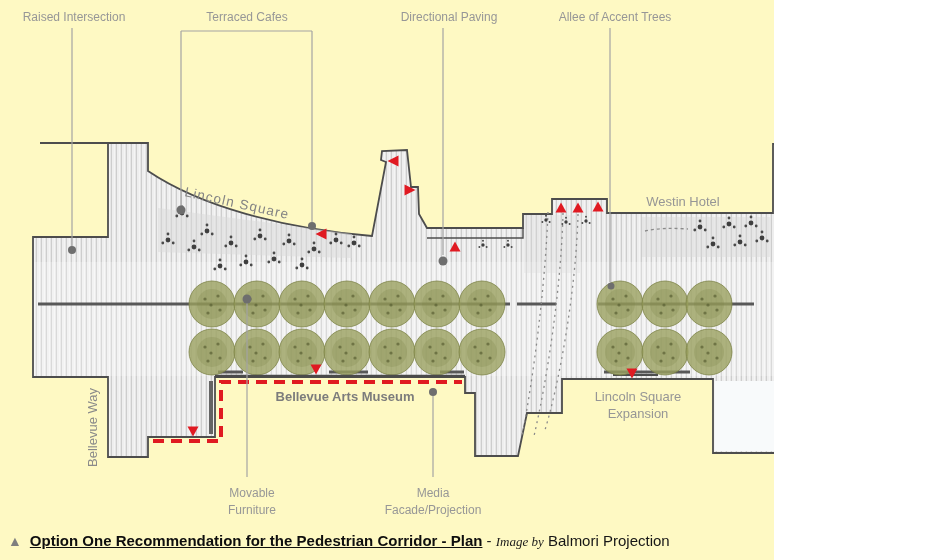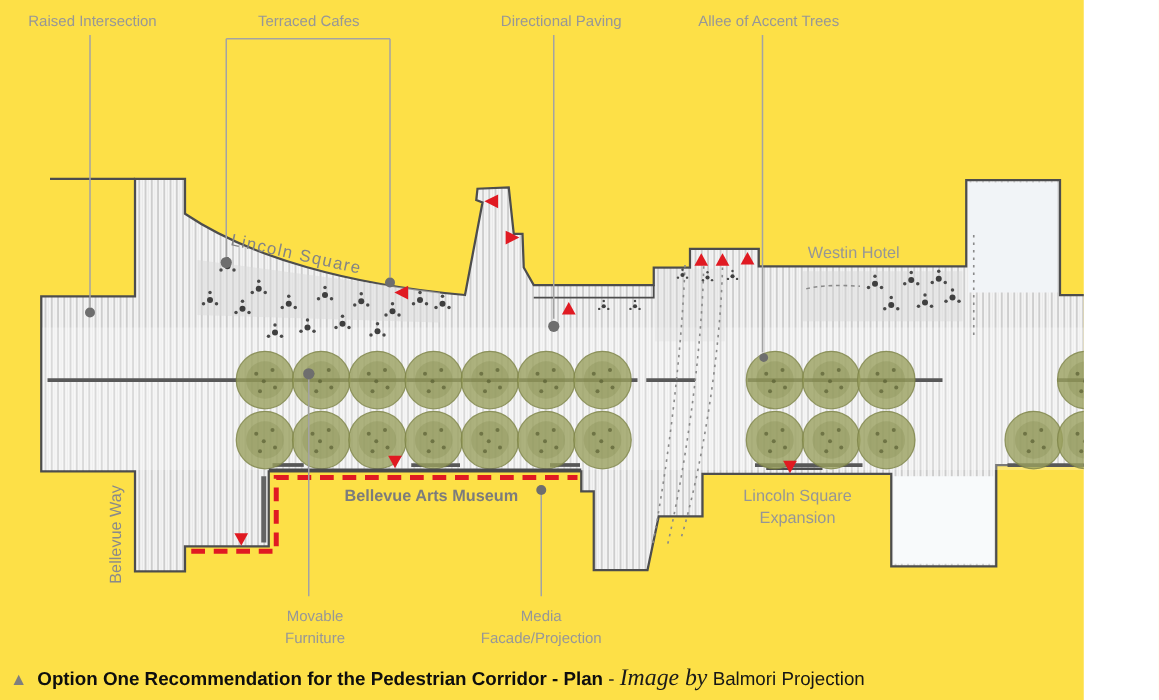--- a/index.html
+++ b/index.html
@@ -1,26 +1,26 @@
 <!DOCTYPE html>
 <html><head>
 <meta charset="utf-8">
 <style>
   html,body{margin:0;padding:0;background:#ffffff;}
-  #stage{position:relative;width:867px;height:560px;background:#fde047;overflow:hidden;
+  #stage{position:relative;width:774px;height:560px;background:#fef9c3;overflow:hidden;
          font-family:"Liberation Sans",sans-serif;}
   #plan-svg{position:absolute;left:0;top:0;}
   .lbl{font-size:12px;fill:#979797;}
   .lbl13{font-size:13px;fill:#969696;}
   .caption{position:absolute;left:8px;top:532px;width:910px;display:flex;
            align-items:baseline;white-space:pre;}
   .cap-marker{color:#7f7f7f;font-size:14px;margin-right:8px;}
-  .cap-title{font-weight:bold;font-size:15px;color:#0e0e0e;}
+  .cap-title{font-weight:bold;font-size:15px;color:#0e0e0e;text-decoration:underline;}
   .cap-sep{font-size:15px;color:#222;}
-  .cap-credit{font-family:"Liberation Serif",serif;font-style:italic;font-size:19px;color:#1a1a1a;}
+  .cap-credit{font-family:"Liberation Serif",serif;font-style:italic;font-size:13px;color:#1a1a1a;}
   .cap-name{font-size:15px;color:#161616;}
 </style>
 </head>
 <body>
 
 <div id="stage">
   <svg id="plan-svg" width="927" height="527" viewBox="0 0 927 527">
     <defs>
       <pattern id="hatch" width="5" height="8" patternUnits="userSpaceOnUse">
         <rect width="5" height="8" fill="#f7f7f7"></rect>

